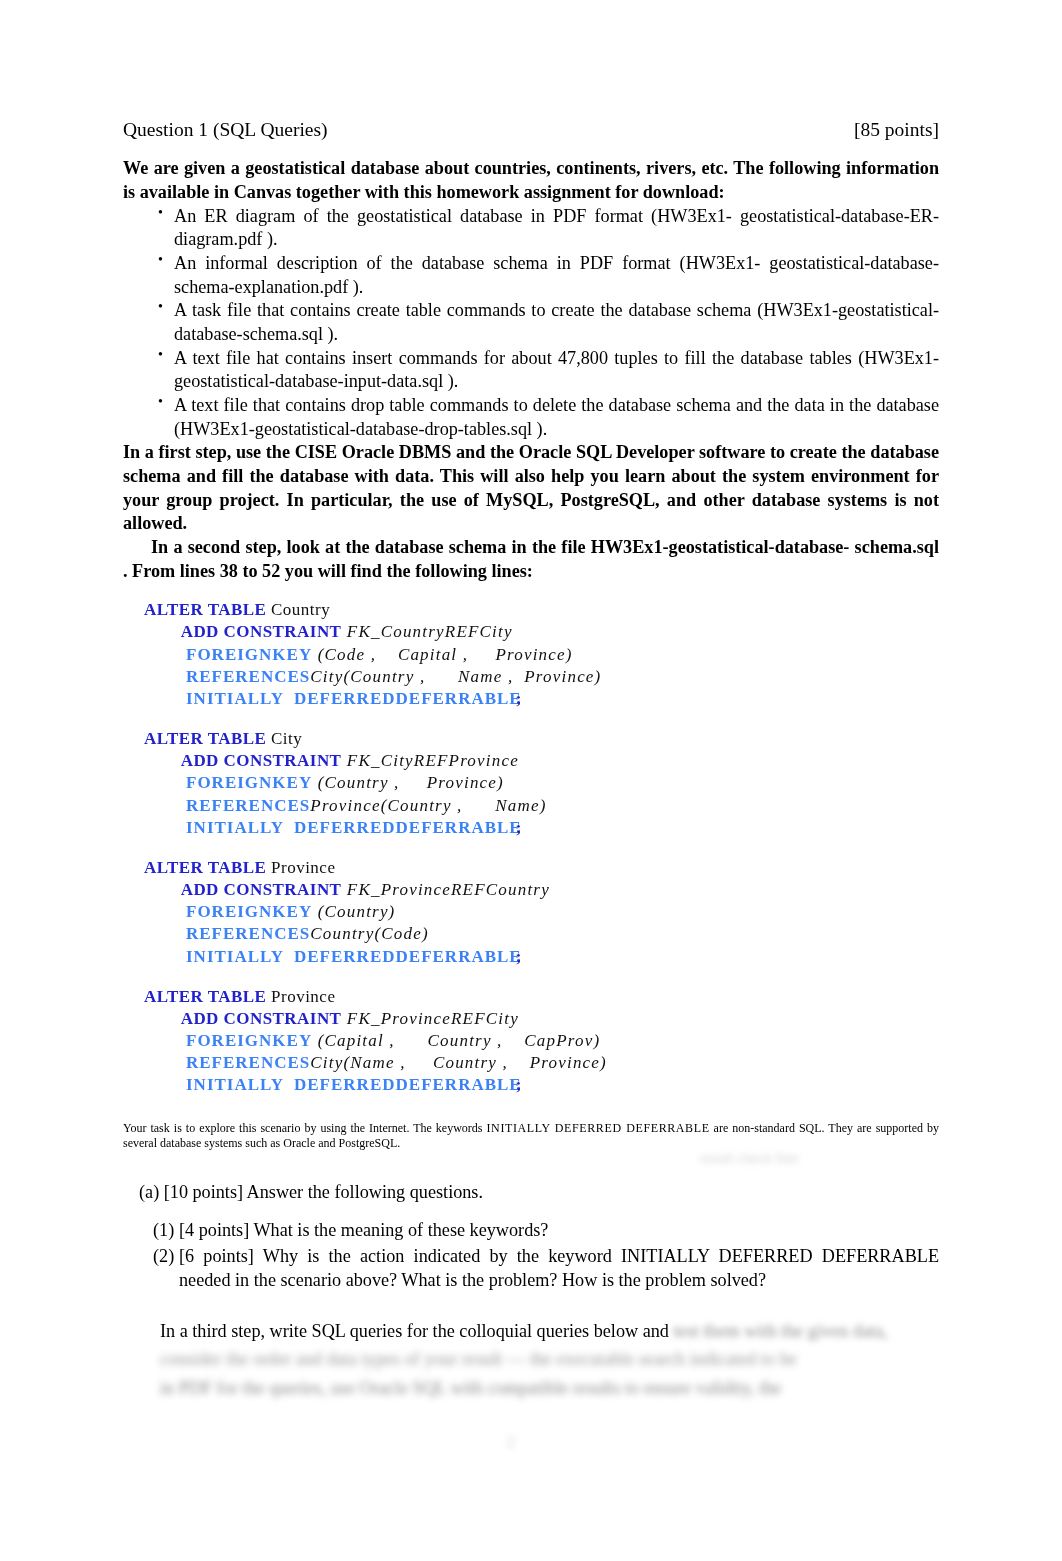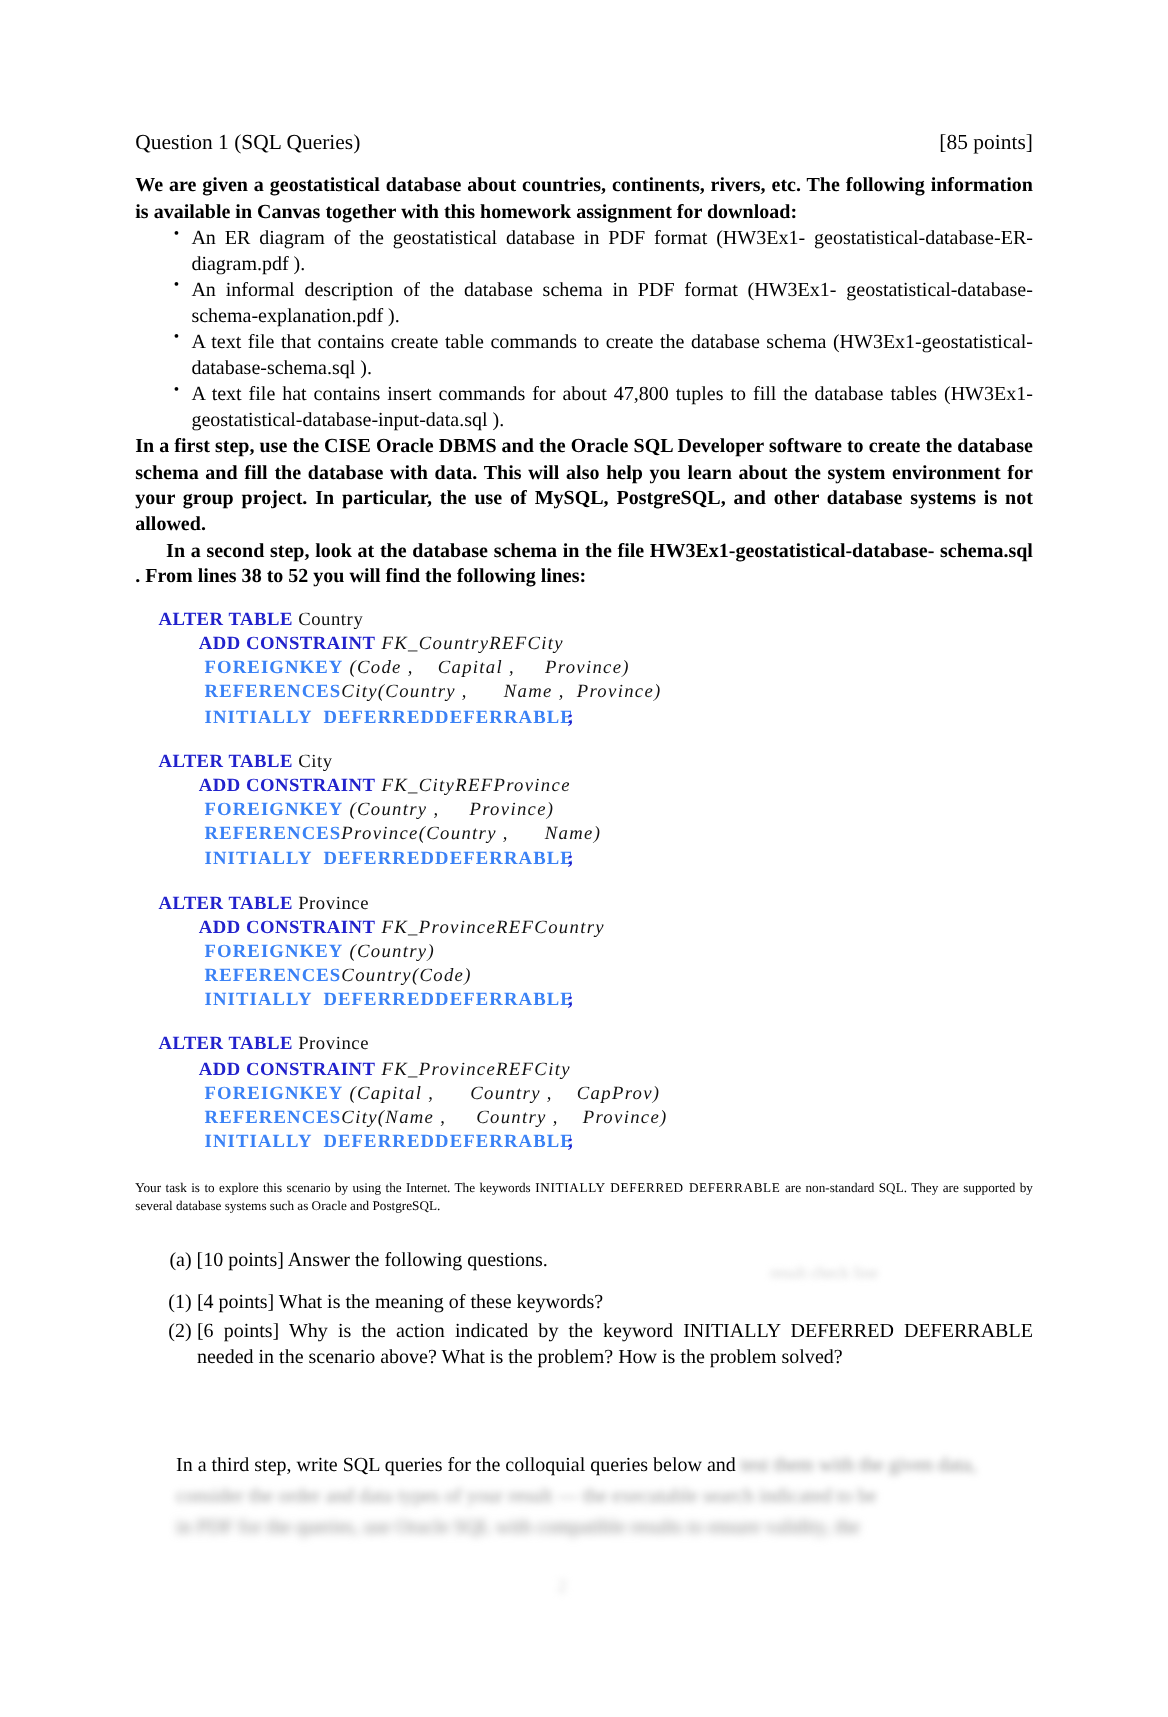--- a/index.html
+++ b/index.html
@@ -118,21 +118,21 @@
     margin-top: 24px;
     font-size: 12px;
     line-height: 1.32;
     text-align: justify;
   }
   .wide { letter-spacing: 0.6px; }
 
   
   .part {
     margin-top: 28px;
-    margin-left: 31px;
+    margin-left: 16px;
     font-size: 18.2px;
     line-height: 1.32;
   }
   .subparts {
     margin-top: 14px;
     margin-left: 30px;
   }
   .subpart {
     display: flex;
     align-items: flex-start;
@@ -208,22 +208,23 @@
     <div class="q-head">
       <span class="q-title">Question 1 (SQL Queries)</span>
       <span class="q-points">[85 points]</span>
     </div>
 
     <p class="body">We are given a geostatistical database about countries, continents, rivers, etc. The following information is available in Canvas together with this homework assignment for download:</p>
 
     <ul class="bullets">
       <li>An ER diagram of the geostatistical database in PDF format (HW3Ex1- geostatistical-database-ER-diagram.pdf ).</li>
       <li>An informal description of the database schema in PDF format (HW3Ex1- geostatistical-database-schema-explanation.pdf ).</li>
-      <li>A text file that contains create table commands to create the database schema (HW3Ex1-geostatistical-database-schema.sql ).</li>
+      <li>A task file that contains create table commands to create the database schema (HW3Ex1-geostatistical-database-schema.sql ).</li>
       <li>A text file hat contains insert commands for about 47,800 tuples to fill the database tables (HW3Ex1-geostatistical-database-input-data.sql ).</li>
+      <li>A text file that contains drop table commands to delete the database schema and the data in the database (HW3Ex1-geostatistical-database-drop-tables.sql ).</li>
     </ul>
 
     <p class="body">In a first step, use the CISE Oracle DBMS and the Oracle SQL Developer software to create the database schema and fill the database with data. This will also help you learn about the system environment for your group project. In particular, the use of MySQL, PostgreSQL, and other database systems is not allowed.</p>
     <p class="body indent">In a second step, look at the database schema in the file HW3Ex1-geostatistical-database- schema.sql . From lines 38 to 52 you will find the following lines:</p>
 
     <div class="code-wrap">
       <div class="sql-block"><span class="ln"><span class="kw">ALTER TABLE</span><span class="id"> Country</span></span><span class="ln"><span class="kw">        ADD CONSTRAINT</span><span class="idl"> FK_CountryREFCity</span></span><span class="ln"><span class="kw2">        FOREIGNKEY</span><span class="idl"> (Code ,    Capital ,     Province)</span></span><span class="ln"><span class="kw2">        REFERENCES</span><span class="idl">City(Country ,      Name ,  Province)</span></span><span class="ln"><span class="kw2">        INITIALLY  DEFERRED</span><span class="kw2">DEFERRABLE</span><span class="semi">;</span></span></div>
       <div class="sql-block"><span class="ln"><span class="kw">ALTER TABLE</span><span class="id"> City</span></span><span class="ln"><span class="kw">        ADD CONSTRAINT</span><span class="idl"> FK_CityREFProvince</span></span><span class="ln"><span class="kw2">        FOREIGNKEY</span><span class="idl"> (Country ,     Province)</span></span><span class="ln"><span class="kw2">        REFERENCES</span><span class="idl">Province(Country ,      Name)</span></span><span class="ln"><span class="kw2">        INITIALLY  DEFERRED</span><span class="kw2">DEFERRABLE</span><span class="semi">;</span></span></div>
       <div class="sql-block"><span class="ln"><span class="kw">ALTER TABLE</span><span class="id"> Province</span></span><span class="ln"><span class="kw">        ADD CONSTRAINT</span><span class="idl"> FK_ProvinceREFCountry</span></span><span class="ln"><span class="kw2">        FOREIGNKEY</span><span class="idl"> (Country)</span></span><span class="ln"><span class="kw2">        REFERENCES</span><span class="idl">Country(Code)</span></span><span class="ln"><span class="kw2">        INITIALLY  DEFERRED</span><span class="kw2">DEFERRABLE</span><span class="semi">;</span></span></div>
       <div class="sql-block"><span class="ln"><span class="kw">ALTER TABLE</span><span class="id"> Province</span></span><span class="ln"><span class="kw">        ADD CONSTRAINT</span><span class="idl"> FK_ProvinceREFCity</span></span><span class="ln"><span class="kw2">        FOREIGNKEY</span><span class="idl"> (Capital ,      Country ,    CapProv)</span></span><span class="ln"><span class="kw2">        REFERENCES</span><span class="idl">City(Name ,     Country ,    Province)</span></span><span class="ln"><span class="kw2">        INITIALLY  DEFERRED</span><span class="kw2">DEFERRABLE</span><span class="semi">;</span></span></div>

